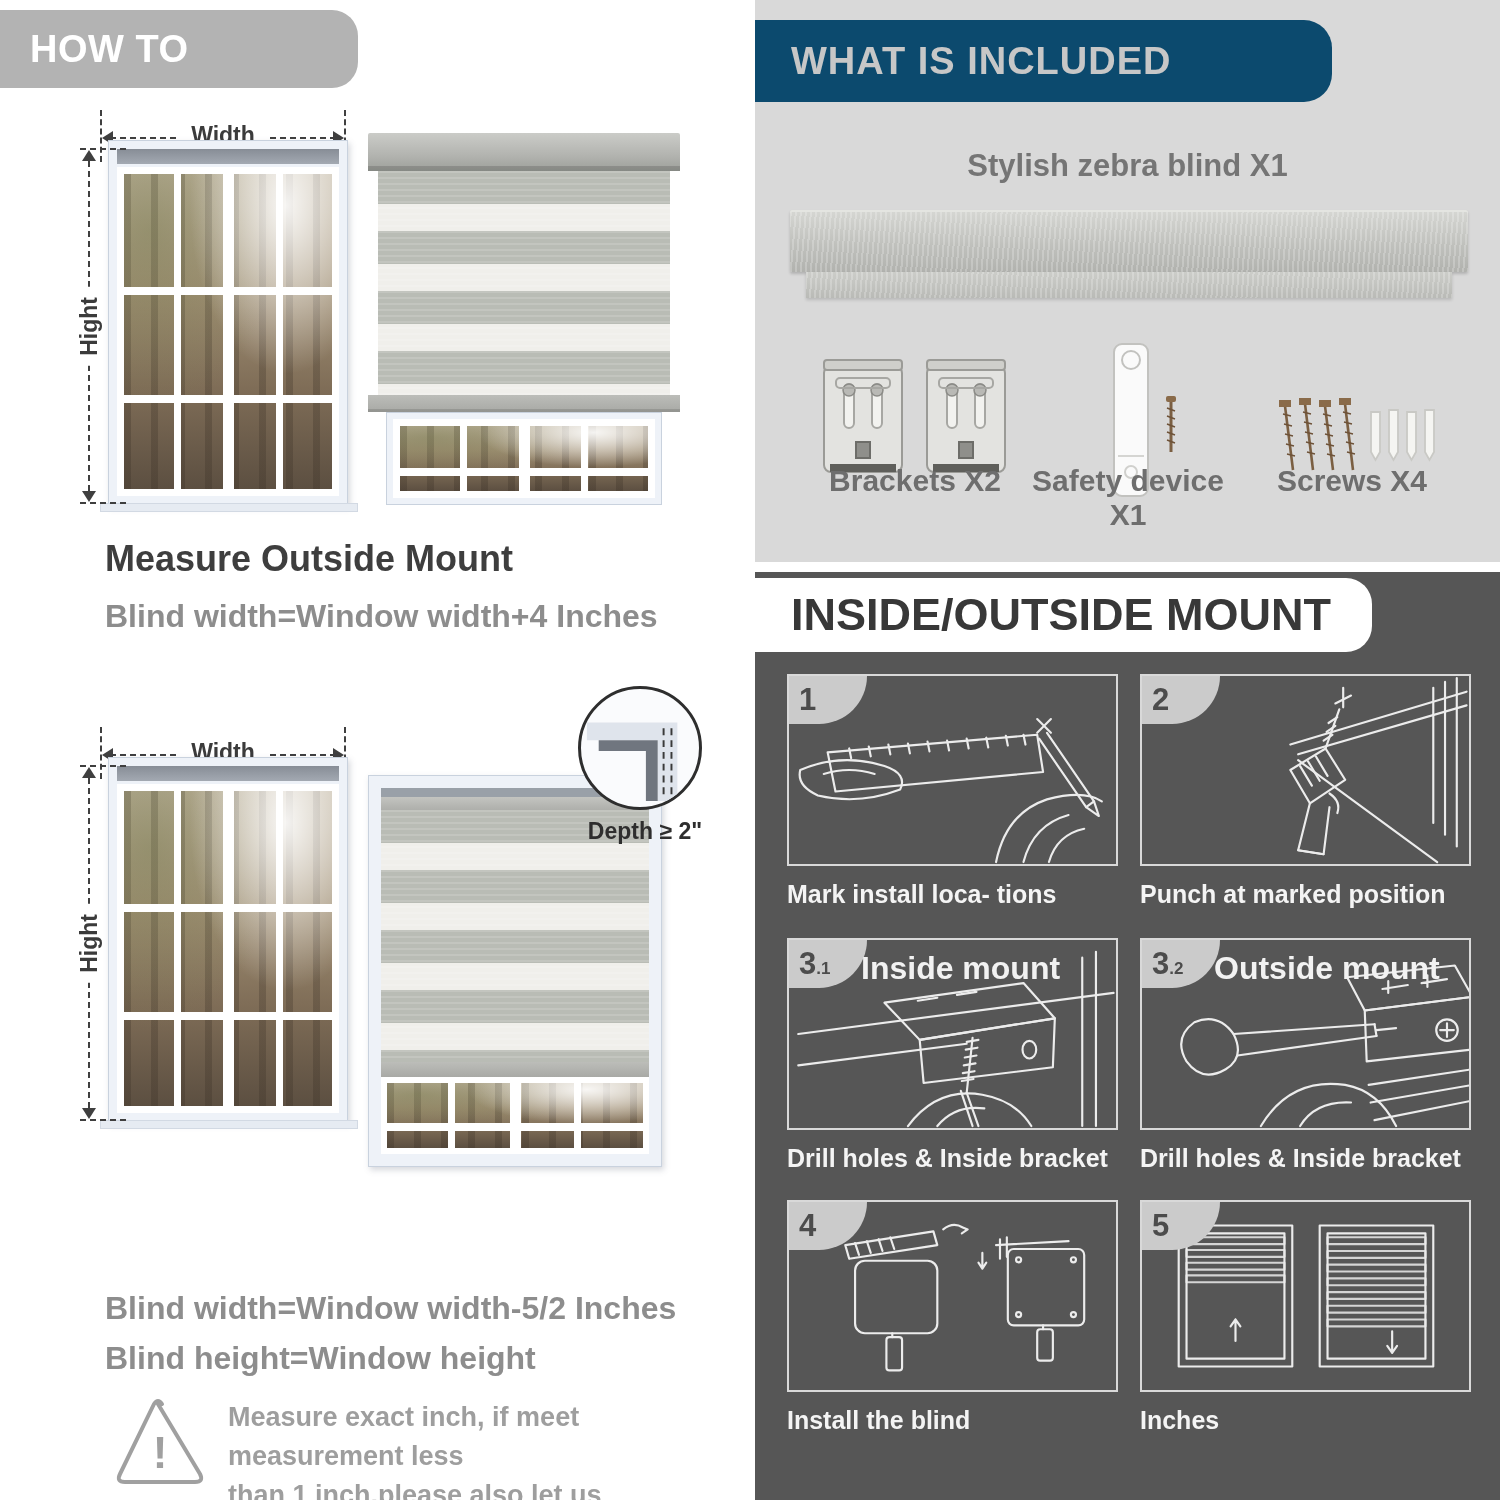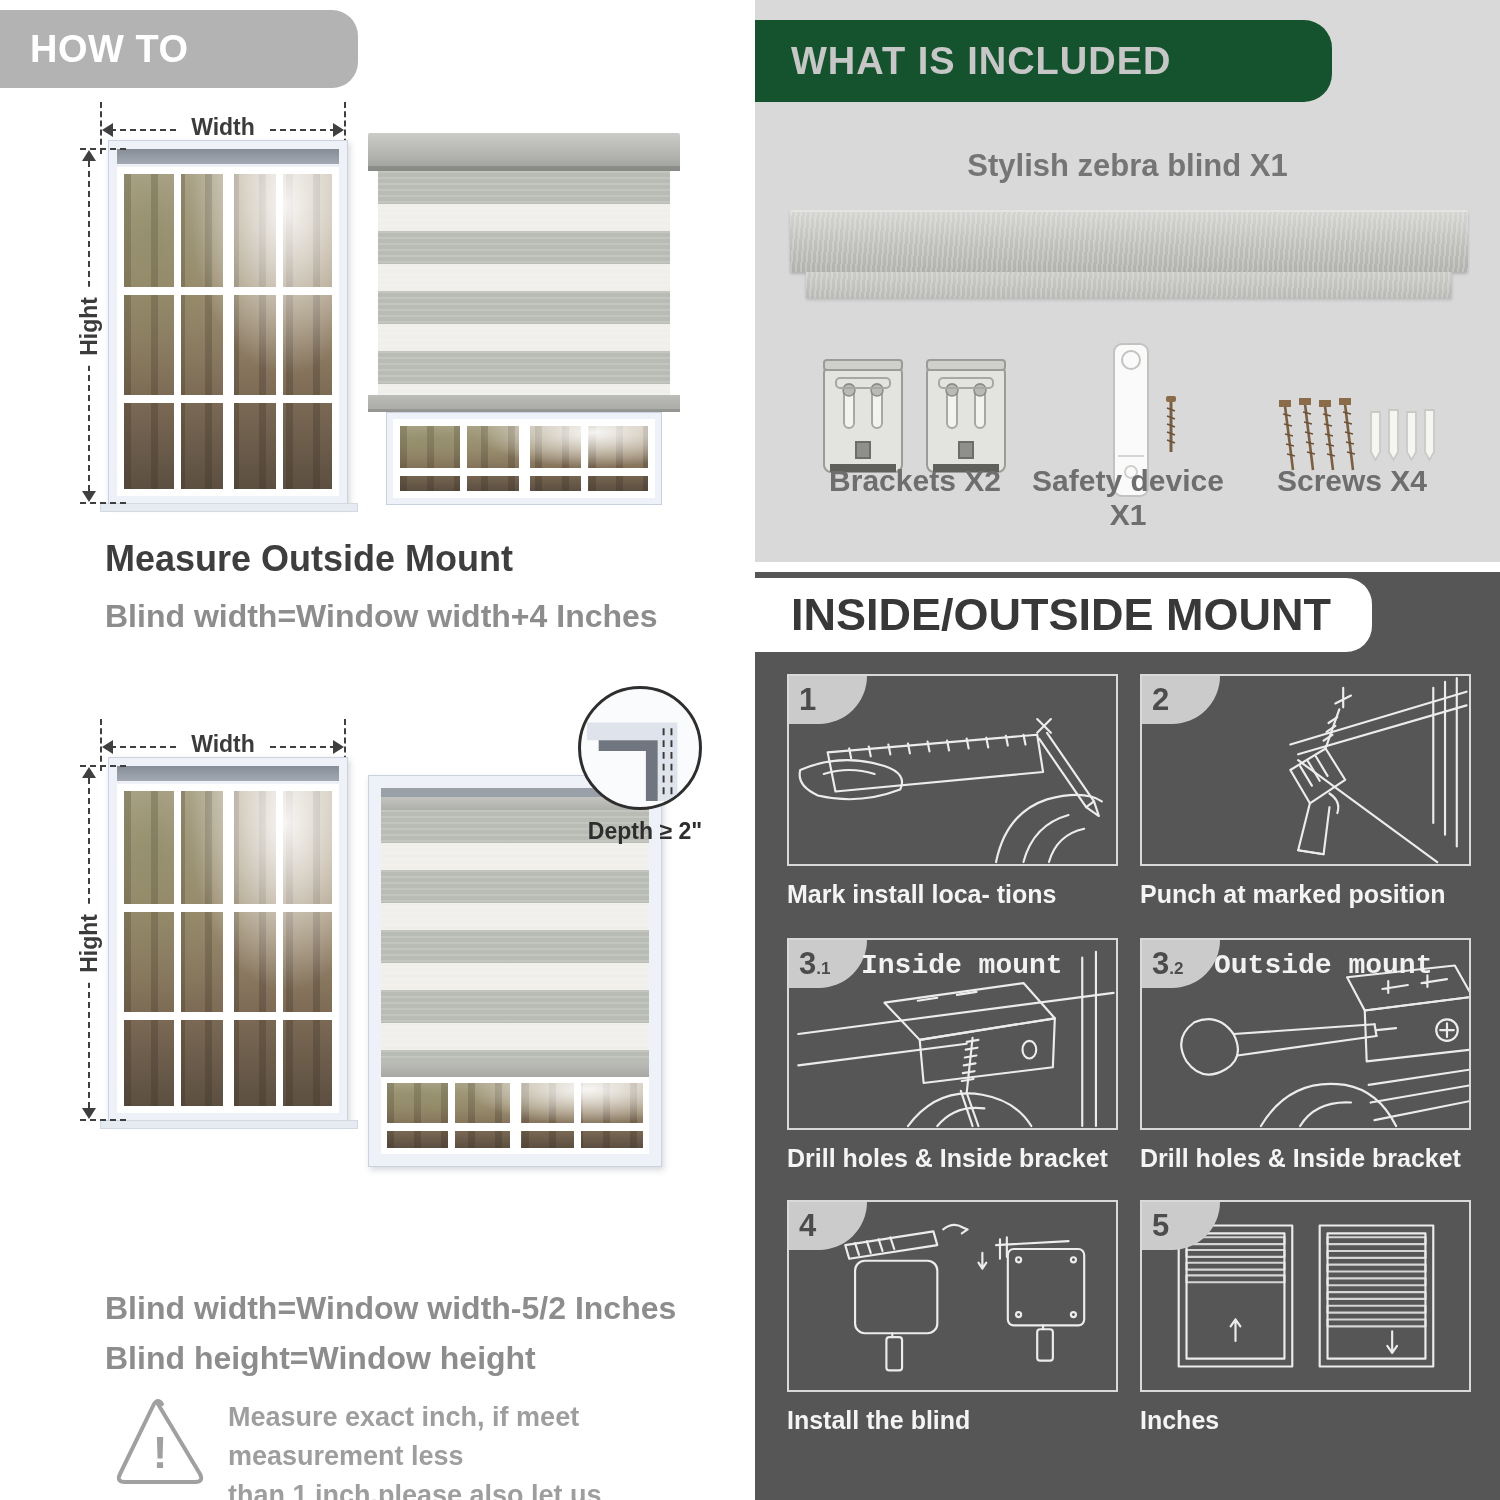--- a/index.html
+++ b/index.html
@@ -22,21 +22,21 @@
       repeating-linear-gradient(90deg,rgba(55,45,35,.28) 0 7px,rgba(0,0,0,0) 7px 27px),
       linear-gradient(180deg,#bdb19b 0%,#a08f74 38%,#7f6d57 68%,#5c4f41 100%);}
   .m-c{position:absolute;top:0;bottom:0;left:50%;width:11px;margin-left:-5px;background:#fff;}
   .m-v1{position:absolute;top:0;bottom:0;left:24%;width:7px;background:#fff;}
   .m-v2{position:absolute;top:0;bottom:0;left:73%;width:7px;background:#fff;}
   .m-h1{position:absolute;left:0;right:0;top:36%;height:8px;background:#fff;}
   .m-h2{position:absolute;left:0;right:0;top:70%;height:8px;background:#fff;}
   .sill{height:9px;background:#e6ebf2;border:1px solid #d2d9e3;box-sizing:border-box;}
 
   
-  .harrow{height:36px;}
+  .harrow{height:36px;margin-top:8px;}
   .harrow .line{position:absolute;left:10px;right:10px;top:17px;border-top:2px dashed #3f3f3f;}
   .harrow .ah-l{position:absolute;left:2px;top:11px;width:0;height:0;
      border-top:7px solid transparent;border-bottom:7px solid transparent;border-right:11px solid #3f3f3f;}
   .harrow .ah-r{position:absolute;right:2px;top:11px;width:0;height:0;
      border-top:7px solid transparent;border-bottom:7px solid transparent;border-left:11px solid #3f3f3f;}
   .harrow .tick-l{position:absolute;left:0;top:-10px;height:52px;border-left:2px dashed #3f3f3f;}
   .harrow .tick-r{position:absolute;right:0;top:-10px;height:52px;border-left:2px dashed #3f3f3f;}
   .harrow .lbl{position:absolute;left:50%;transform:translateX(-50%);top:2px;background:#fff;
      padding:0 12px;font-size:23px;font-weight:bold;color:#3b3b3b;}
   .varrow{width:34px;display:flex;flex-direction:column;align-items:center;}
@@ -70,21 +70,21 @@
   .depth-circle{width:124px;height:124px;border:3px solid #2e2e2e;border-radius:50%;
      background:#fafbfd;overflow:hidden;z-index:6;box-sizing:border-box;}
   .depth-lbl{font-size:23px;font-weight:bold;color:#2e2e2e;text-align:center;z-index:6;}
 
   .h1-left{font-size:36px;font-weight:bold;color:#3e3e3e;}
   .p-left{font-size:32px;font-weight:bold;color:#8d8d8d;}
   .warn-text{font-size:27px;font-weight:bold;color:#9e9e9e;line-height:39px;width:440px;}
 
   
   .panel-light{left:755px;top:0;width:745px;height:562px;background:#d9d9d9;}
-  .wii-bar{position:absolute;left:0;top:20px;width:577px;height:82px;background:#14532d;
+  .wii-bar{position:absolute;left:0;top:20px;width:577px;height:82px;background:#0c4a6e;
      border-radius:0 28px 28px 0;color:#c7c7c7;font-weight:bold;font-size:38px;line-height:82px;
      padding-left:36px;box-sizing:border-box;letter-spacing:1px;}
   .product-lbl{position:absolute;left:0;top:148px;width:100%;text-align:center;
      font-size:31px;font-weight:bold;color:#757575;}
   .headrail{position:absolute;left:35px;top:210px;width:678px;height:62px;border-radius:2px;
      background:repeating-linear-gradient(95deg,rgba(255,255,255,.22) 0 2px,rgba(0,0,0,0) 2px 5px),
        linear-gradient(180deg,#d6d7d3,#c0c1bd 55%,#b1b2ae);
      box-shadow:inset 0 2px 0 #e4e5e1,0 2px 3px rgba(0,0,0,.18);}
   .headrail-lip{position:absolute;left:51px;top:272px;width:646px;height:26px;
      background:repeating-linear-gradient(95deg,rgba(255,255,255,.22) 0 2px,rgba(0,0,0,0) 2px 5px),
@@ -96,21 +96,21 @@
   .iom-bar{position:absolute;left:0;top:6px;width:617px;height:74px;background:#fff;
      border-radius:0 26px 26px 0;color:#383838;font-weight:bold;font-size:45px;line-height:74px;
      padding-left:36px;box-sizing:border-box;}
   .step{position:absolute;width:331px;}
   .tile{position:relative;height:192px;border:2px solid #d9d9d9;box-sizing:border-box;overflow:hidden;}
   .badge{position:absolute;left:0;top:0;background:#cbcbcb;border-radius:0 0 52px 0;
      min-width:54px;height:48px;padding:0 14px 0 10px;color:#4c4c4c;font-weight:bold;
      display:flex;align-items:center;}
   .badge .num{font-size:31px;}
   .badge .sub{font-size:17px;margin-top:10px;}
-  .tile-title{position:absolute;left:72px;top:10px;color:#f2f2f2;font-size:28px;font-weight:bold;font-family:Liberation Mono, monospace;}
+  .tile-title{position:absolute;left:72px;top:10px;color:#f2f2f2;font-size:32px;font-weight:bold;}
   .cap{margin-top:14px;color:#f4f4f4;font-size:25px;font-weight:bold;}
   .art{position:absolute;inset:0;}
   .art path,.art rect,.art circle,.art ellipse,.art line{stroke:#ececec;stroke-width:2.2;fill:none;
      stroke-linecap:round;stroke-linejoin:round;}
 </style>
 </head>
 <body>
 
 <div class="stage">
 

